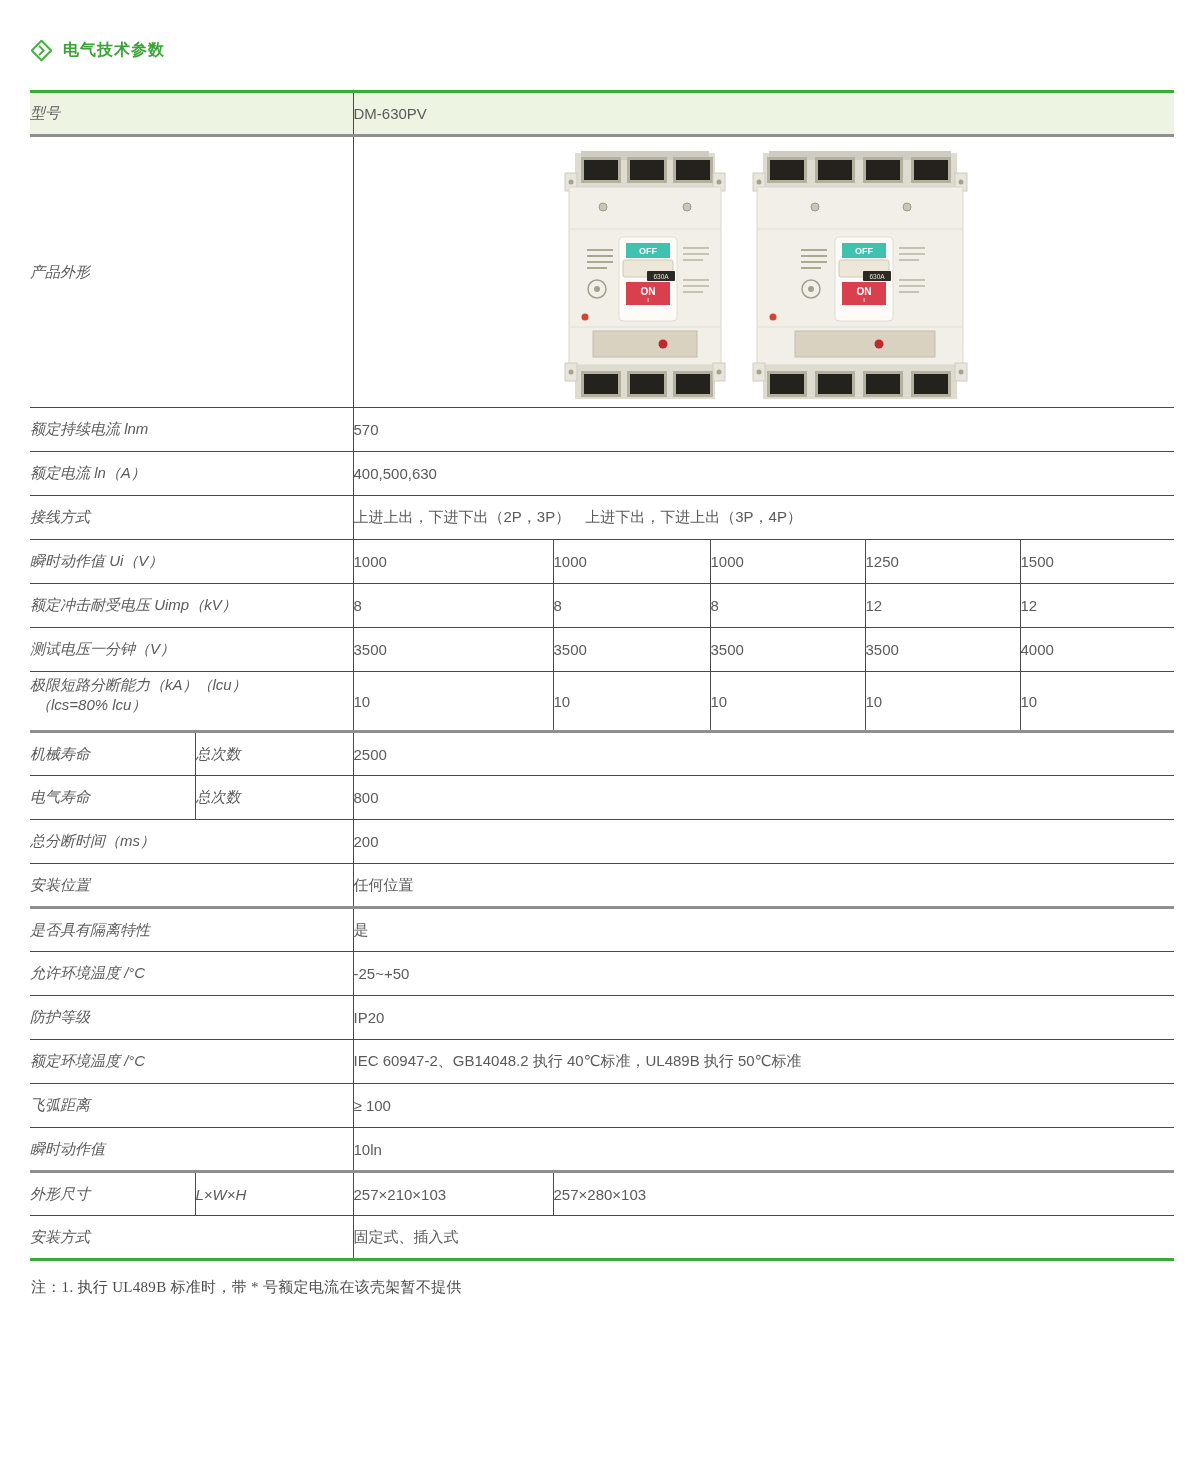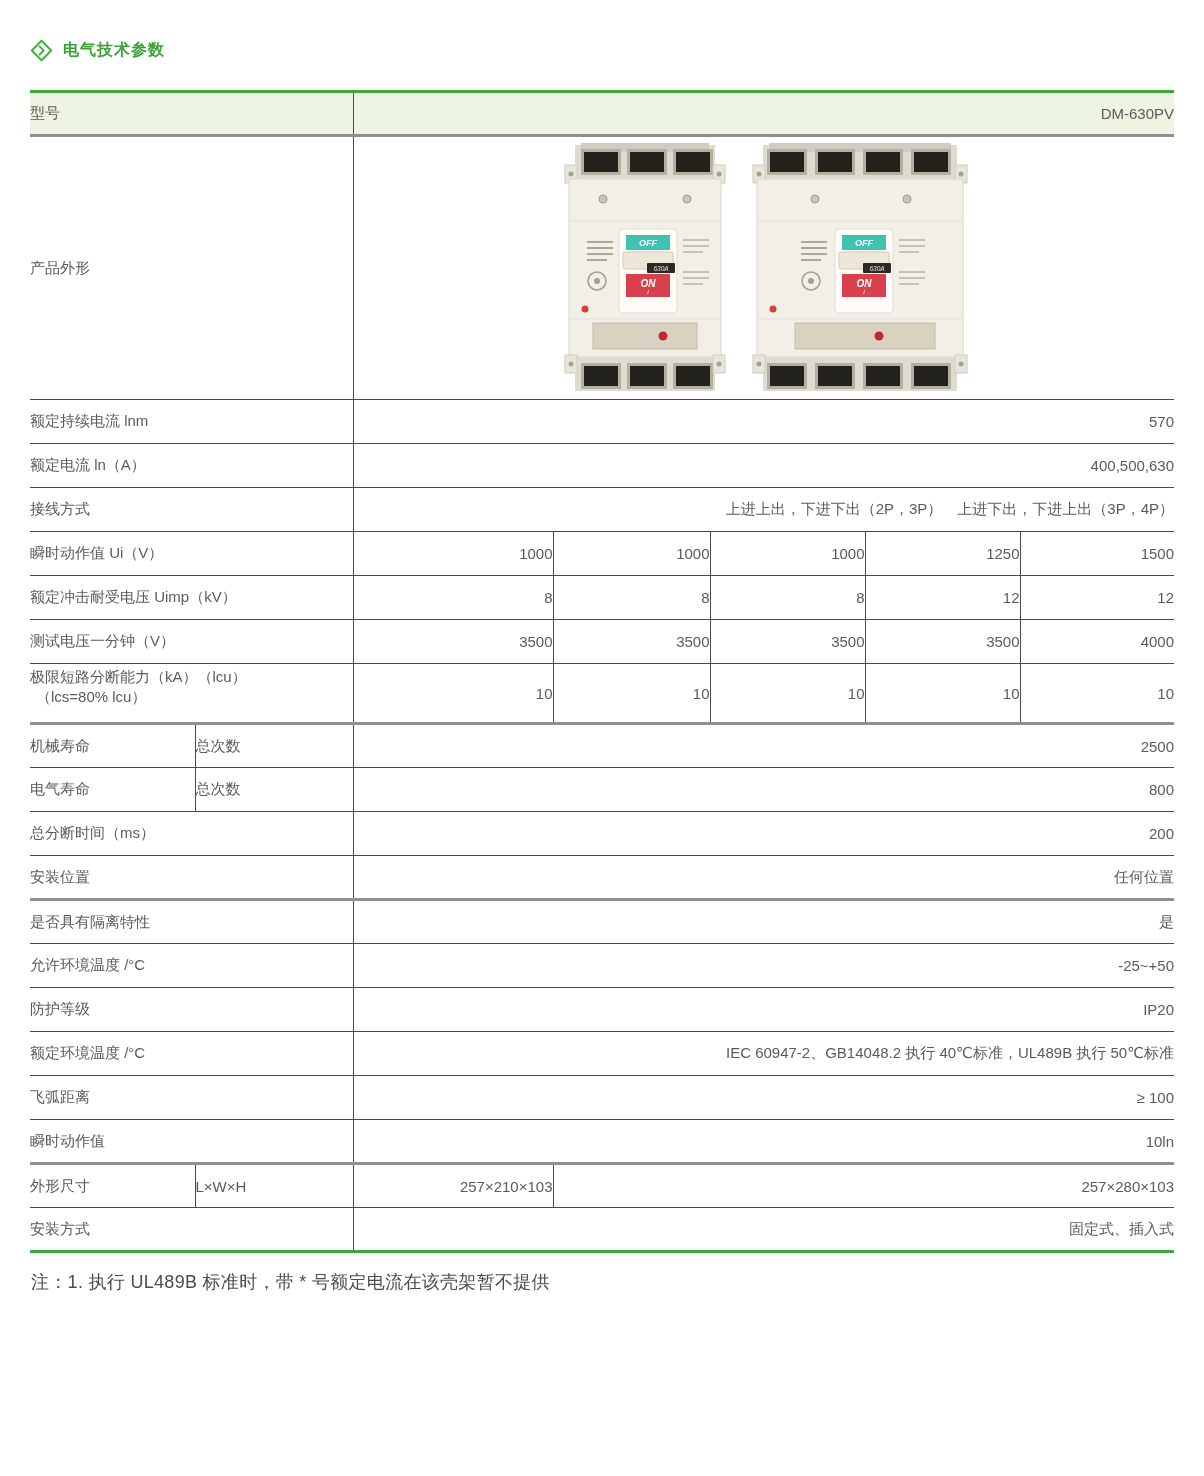--- a/index.html
+++ b/index.html
@@ -28,35 +28,35 @@
     font-size:15px; color:#5b5b5b;
     padding:0;
     vertical-align:middle;
   }
   table.spec td + td { border-left:1px solid #4a4a4a; }
   table.spec tr { height:44px; }
   tr.tbl-top td { border-top:3px solid #3aaa35; }
   tr.sec-top td { border-top:3px solid #8f8f8f; }
   tr.tbl-bottom td { border-bottom:3px solid #3aaa35; }
   tr.hdr td { background:#edf4e2; }
-  td.lbl { text-align:left; padding-left:20px; }
-  td.val { text-align:right; }
+  td.lbl { text-align:left; padding-left:20px;font-style:italic; }
+  td.val { text-align:left; }
   tr.product-row { height:301px; }
   tr.two-line { height:46px; }
   tr.two-line td.lbl { line-height:20px; padding-top:3px; padding-bottom:15px; }
   .lbl-line2 { padding-left:6px; }
 
   
   .img-wrap {
     display:flex; justify-content:center; align-items:center; gap:20px;
-    height:100%; padding-top:4px;font-style:italic;
+    height:100%; padding-top:12px;
   }
 
   
-  .note { margin:17px 0 0 1px; font-size:18px; color:#4c4c4c; letter-spacing:0.3px; }
+  .note { margin:17px 0 0 1px; font-size:15px; color:#4c4c4c; letter-spacing:0.3px;font-family:Liberation Serif, serif; }
 </style>
 </head>
 <body>
 
 <div class="page">
 
   <div class="section-title">
     <svg width="23" height="23" viewBox="0 0 23 23">
       <path d="M11.5 1.8 L21.2 11.5 L11.5 21.2 L1.8 11.5 Z" fill="none" stroke="#49ad43" stroke-width="2" stroke-linejoin="round"></path>
       <path d="M9.6 7.4 L13.7 11.5 L9.6 15.6" fill="none" stroke="#49ad43" stroke-width="2" stroke-linecap="round" stroke-linejoin="round"></path>

